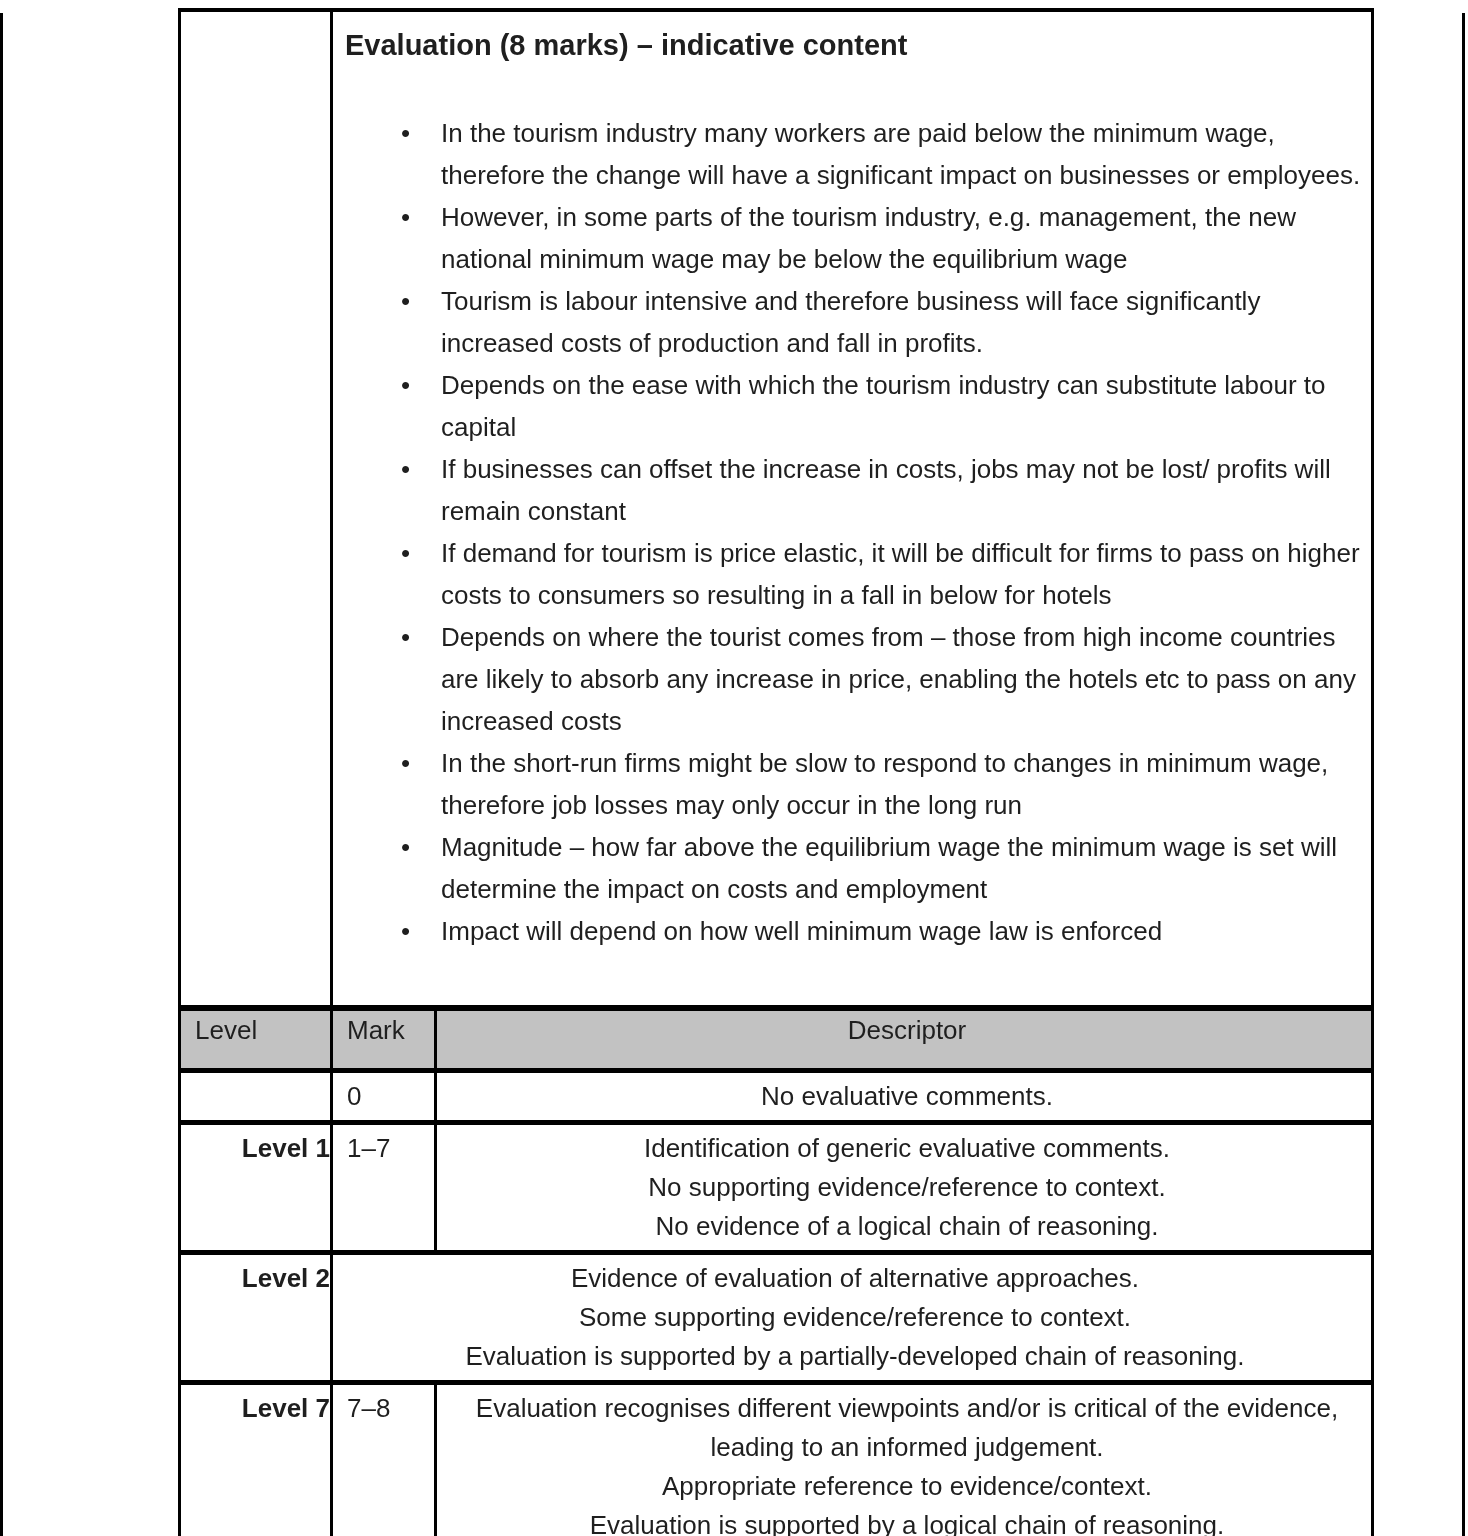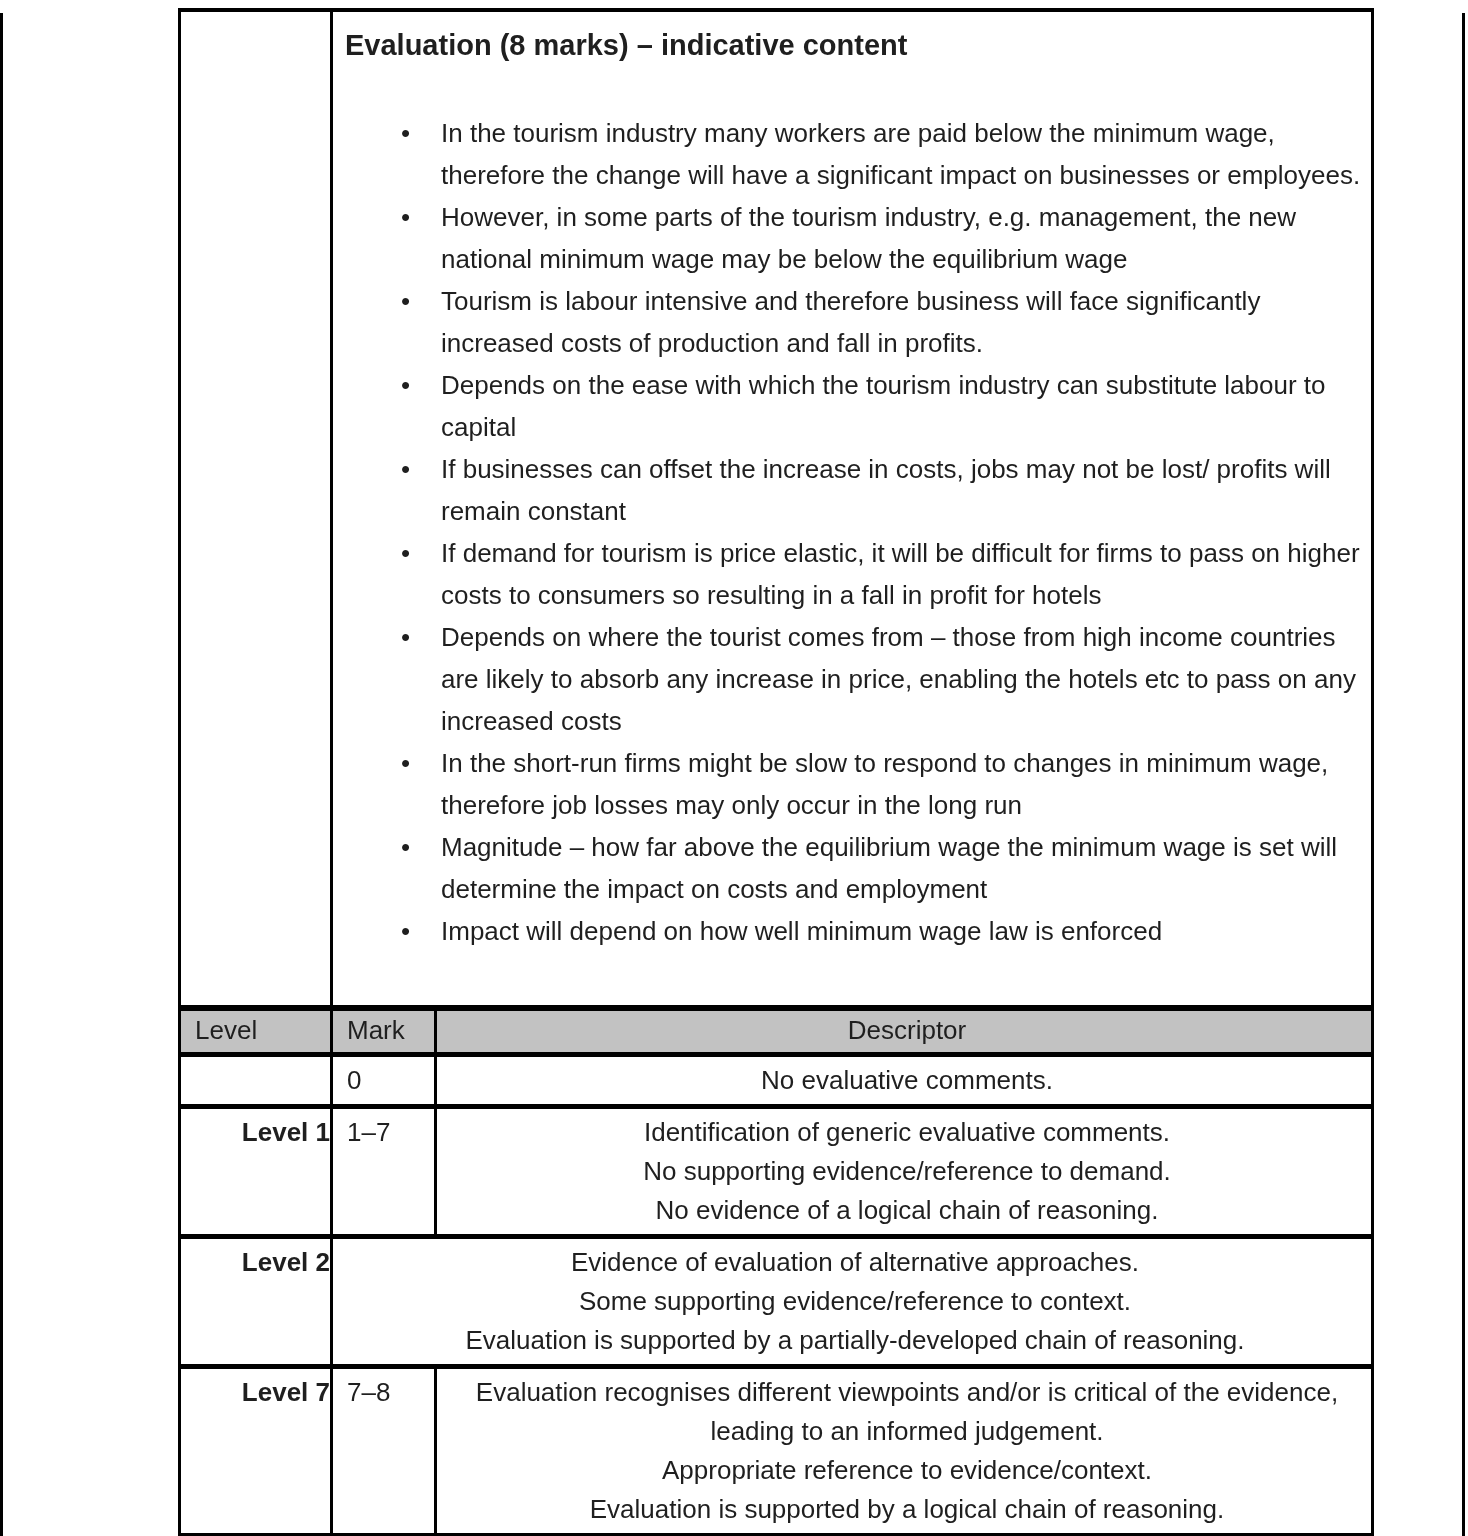--- a/index.html
+++ b/index.html
@@ -113,21 +113,21 @@
   }
   .c3 {
     flex: 1;
     padding: 4px 8px 4px 14px;
     text-align: center;
   }
   .lrow.header .c1,
   .lrow.header .c2,
   .lrow.header .c3 {
     padding-top: 2px;
-    padding-bottom: 4px;
+    padding-bottom: 20px;
     line-height: 35px;
   }
   .level-label { font-weight: bold; text-align: right; }
   .descriptor-line { margin: 0; }
 </style>
 </head>
 <body>
 
 <div class="page-edge left"></div>
 <div class="page-edge right"></div>
@@ -137,21 +137,21 @@
   <div class="indicative">
     <div class="num-col"></div>
     <div class="content-col">
       <div class="section-heading">Evaluation (8 marks) – indicative content</div>
       <ul class="bullets">
         <li>In the tourism industry many workers are paid below the minimum wage, therefore the change will have a significant impact on businesses or employees.</li>
         <li>However, in some parts of the tourism industry, e.g. management, the new national minimum wage may be below the equilibrium wage</li>
         <li>Tourism is labour intensive and therefore business will face significantly increased costs of production and fall in profits.</li>
         <li>Depends on the ease with which the tourism industry can substitute labour to capital</li>
         <li>If businesses can offset the increase in costs, jobs may not be lost/ profits will remain constant</li>
-        <li>If demand for tourism is price elastic, it will be difficult for firms to pass on higher costs to consumers so resulting in a fall in profit for hotels</li>
+        <li>If demand for tourism is price elastic, it will be difficult for firms to pass on higher costs to consumers so resulting in a fall in below for hotels</li>
         <li>Depends on where the tourist comes from – those from high income countries are likely to absorb any increase in price, enabling the hotels etc to pass on any increased costs</li>
         <li>In the short-run firms might be slow to respond to changes in minimum wage, therefore job losses may only occur in the long run</li>
         <li>Magnitude – how far above the equilibrium wage the minimum wage is set will determine the impact on costs and employment</li>
         <li>Impact will depend on how well minimum wage law is enforced</li>
       </ul>
     </div>
   </div>
 
   <div class="levels">
 
@@ -167,21 +167,21 @@
       <div class="c3">
         <div class="descriptor-line">No evaluative comments.</div>
       </div>
     </div>
 
     <div class="lrow">
       <div class="c1 level-label">Level 1</div>
       <div class="c2">1–7</div>
       <div class="c3">
         <div class="descriptor-line">Identification of generic evaluative comments.</div>
-        <div class="descriptor-line">No supporting evidence/reference to demand.</div>
+        <div class="descriptor-line">No supporting evidence/reference to context.</div>
         <div class="descriptor-line">No evidence of a logical chain of reasoning.</div>
       </div>
     </div>
 
     <div class="lrow">
       <div class="c1 level-label">Level 2</div>
       <div class="c3">
         <div class="descriptor-line">Evidence of evaluation of alternative approaches.</div>
         <div class="descriptor-line">Some supporting evidence/reference to context.</div>
         <div class="descriptor-line">Evaluation is supported by a partially-developed chain of reasoning.</div>

